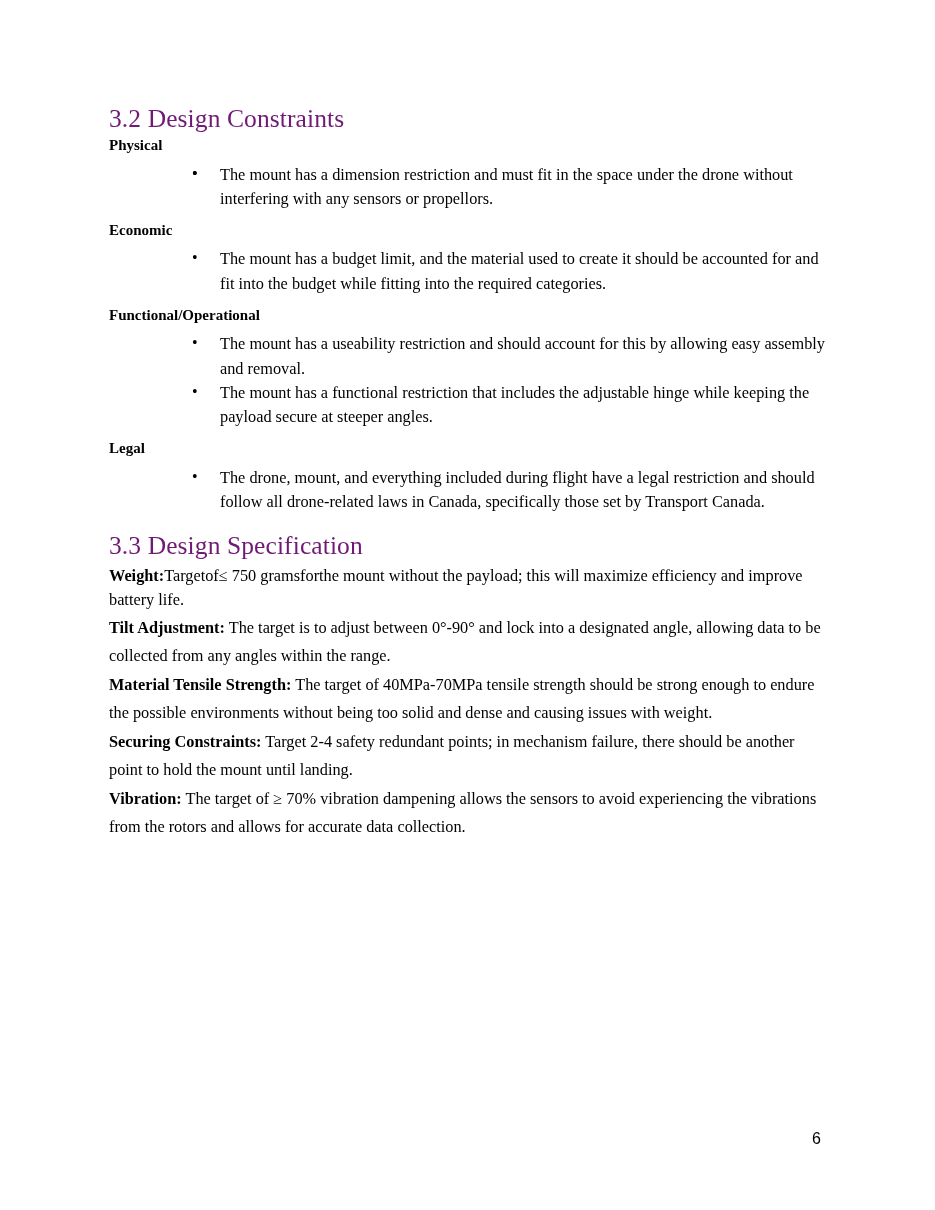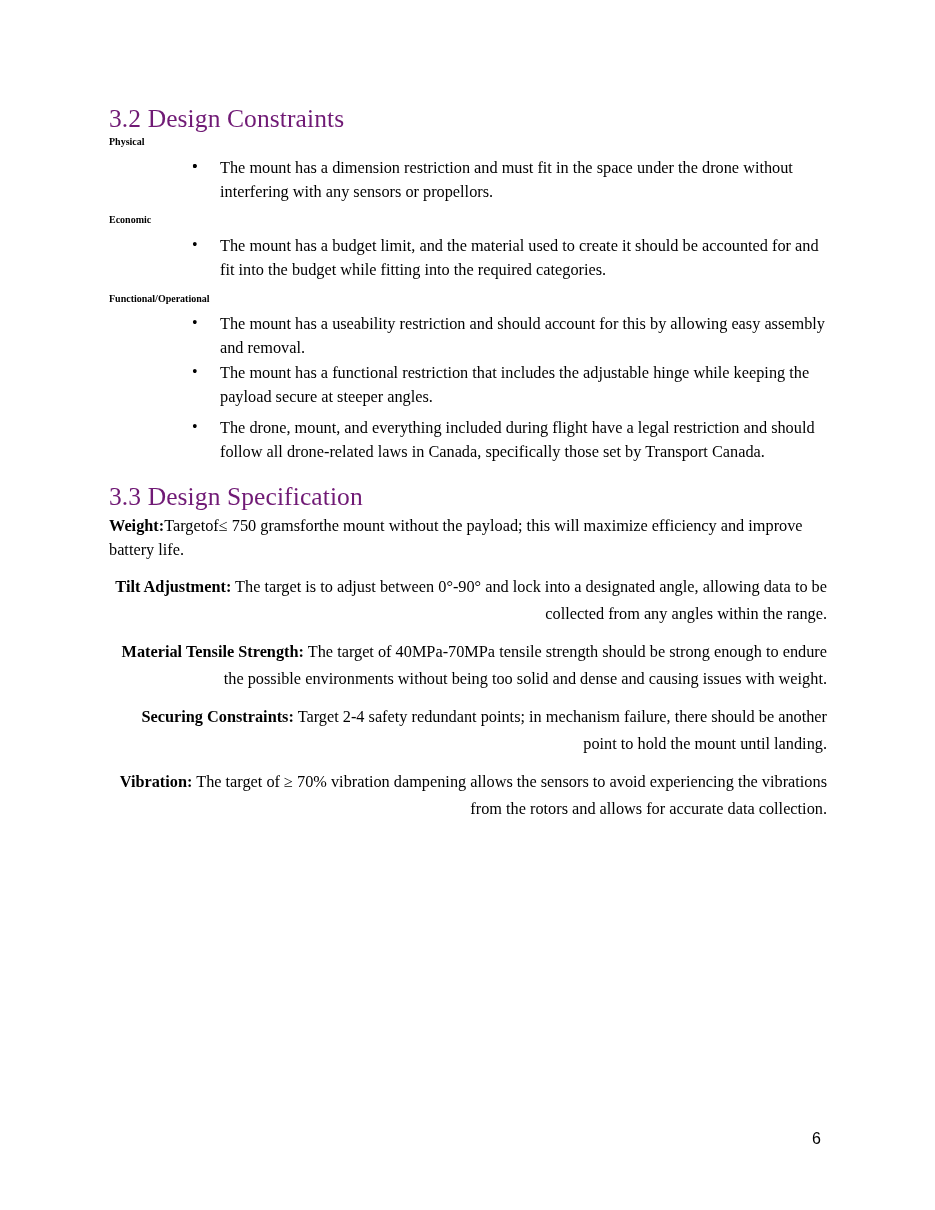--- a/index.html
+++ b/index.html
@@ -41,21 +41,21 @@
     line-height: 1.15;
     letter-spacing: 0.1px;
   }
   h2.section-heading.spec {
     margin-top: 17px;
     margin-bottom: 3px;
   }
 
   h3.sub-heading {
     font-family: "Liberation Serif", "DejaVu Serif", serif;
-    font-size: 10px;
+    font-size: 15px;
     font-weight: bold;
     color: #000000;
     margin: 0;
     line-height: 1.35;
   }
   h3.sub-heading.gap {
     margin-top: 9px;
   }
 
   
@@ -84,22 +84,21 @@
   p.spec-para {
     font-size: 16.3px;
     line-height: 27.5px;
     margin: 0 0 0 0;
     text-align: left;
   }
   p.spec-para.tight {
     line-height: 24.3px;
   }
   p.spec-para + p.spec-para {
-    margin-top: 10px;
-    text-align: right;
+    margin-top: 2px;
   }
   p.spec-para .label {
     font-weight: bold;
   }
 
   
   .page-number {
     position: absolute;
     left: 812px;
     top: 1131px;
@@ -141,20 +140,21 @@
       <li>
         <span class="bullet-glyph">•</span>
         <span>The mount has a useability restriction and should account for this by allowing easy assembly and removal.</span>
       </li>
       <li>
         <span class="bullet-glyph">•</span>
         <span>The mount has a functional restriction that includes the adjustable hinge while keeping the payload secure at steeper angles.</span>
       </li>
     </ul>
 
+    <h3 class="sub-heading gap">Legal</h3>
     <ul class="bullets">
       <li>
         <span class="bullet-glyph">•</span>
         <span>The drone, mount, and everything included during flight have a legal restriction and should follow all drone-related laws in Canada, specifically those set by Transport Canada.</span>
       </li>
     </ul>
 
     <h2 class="section-heading spec">3.3 Design Specification</h2>
 
     <p class="spec-para tight">

